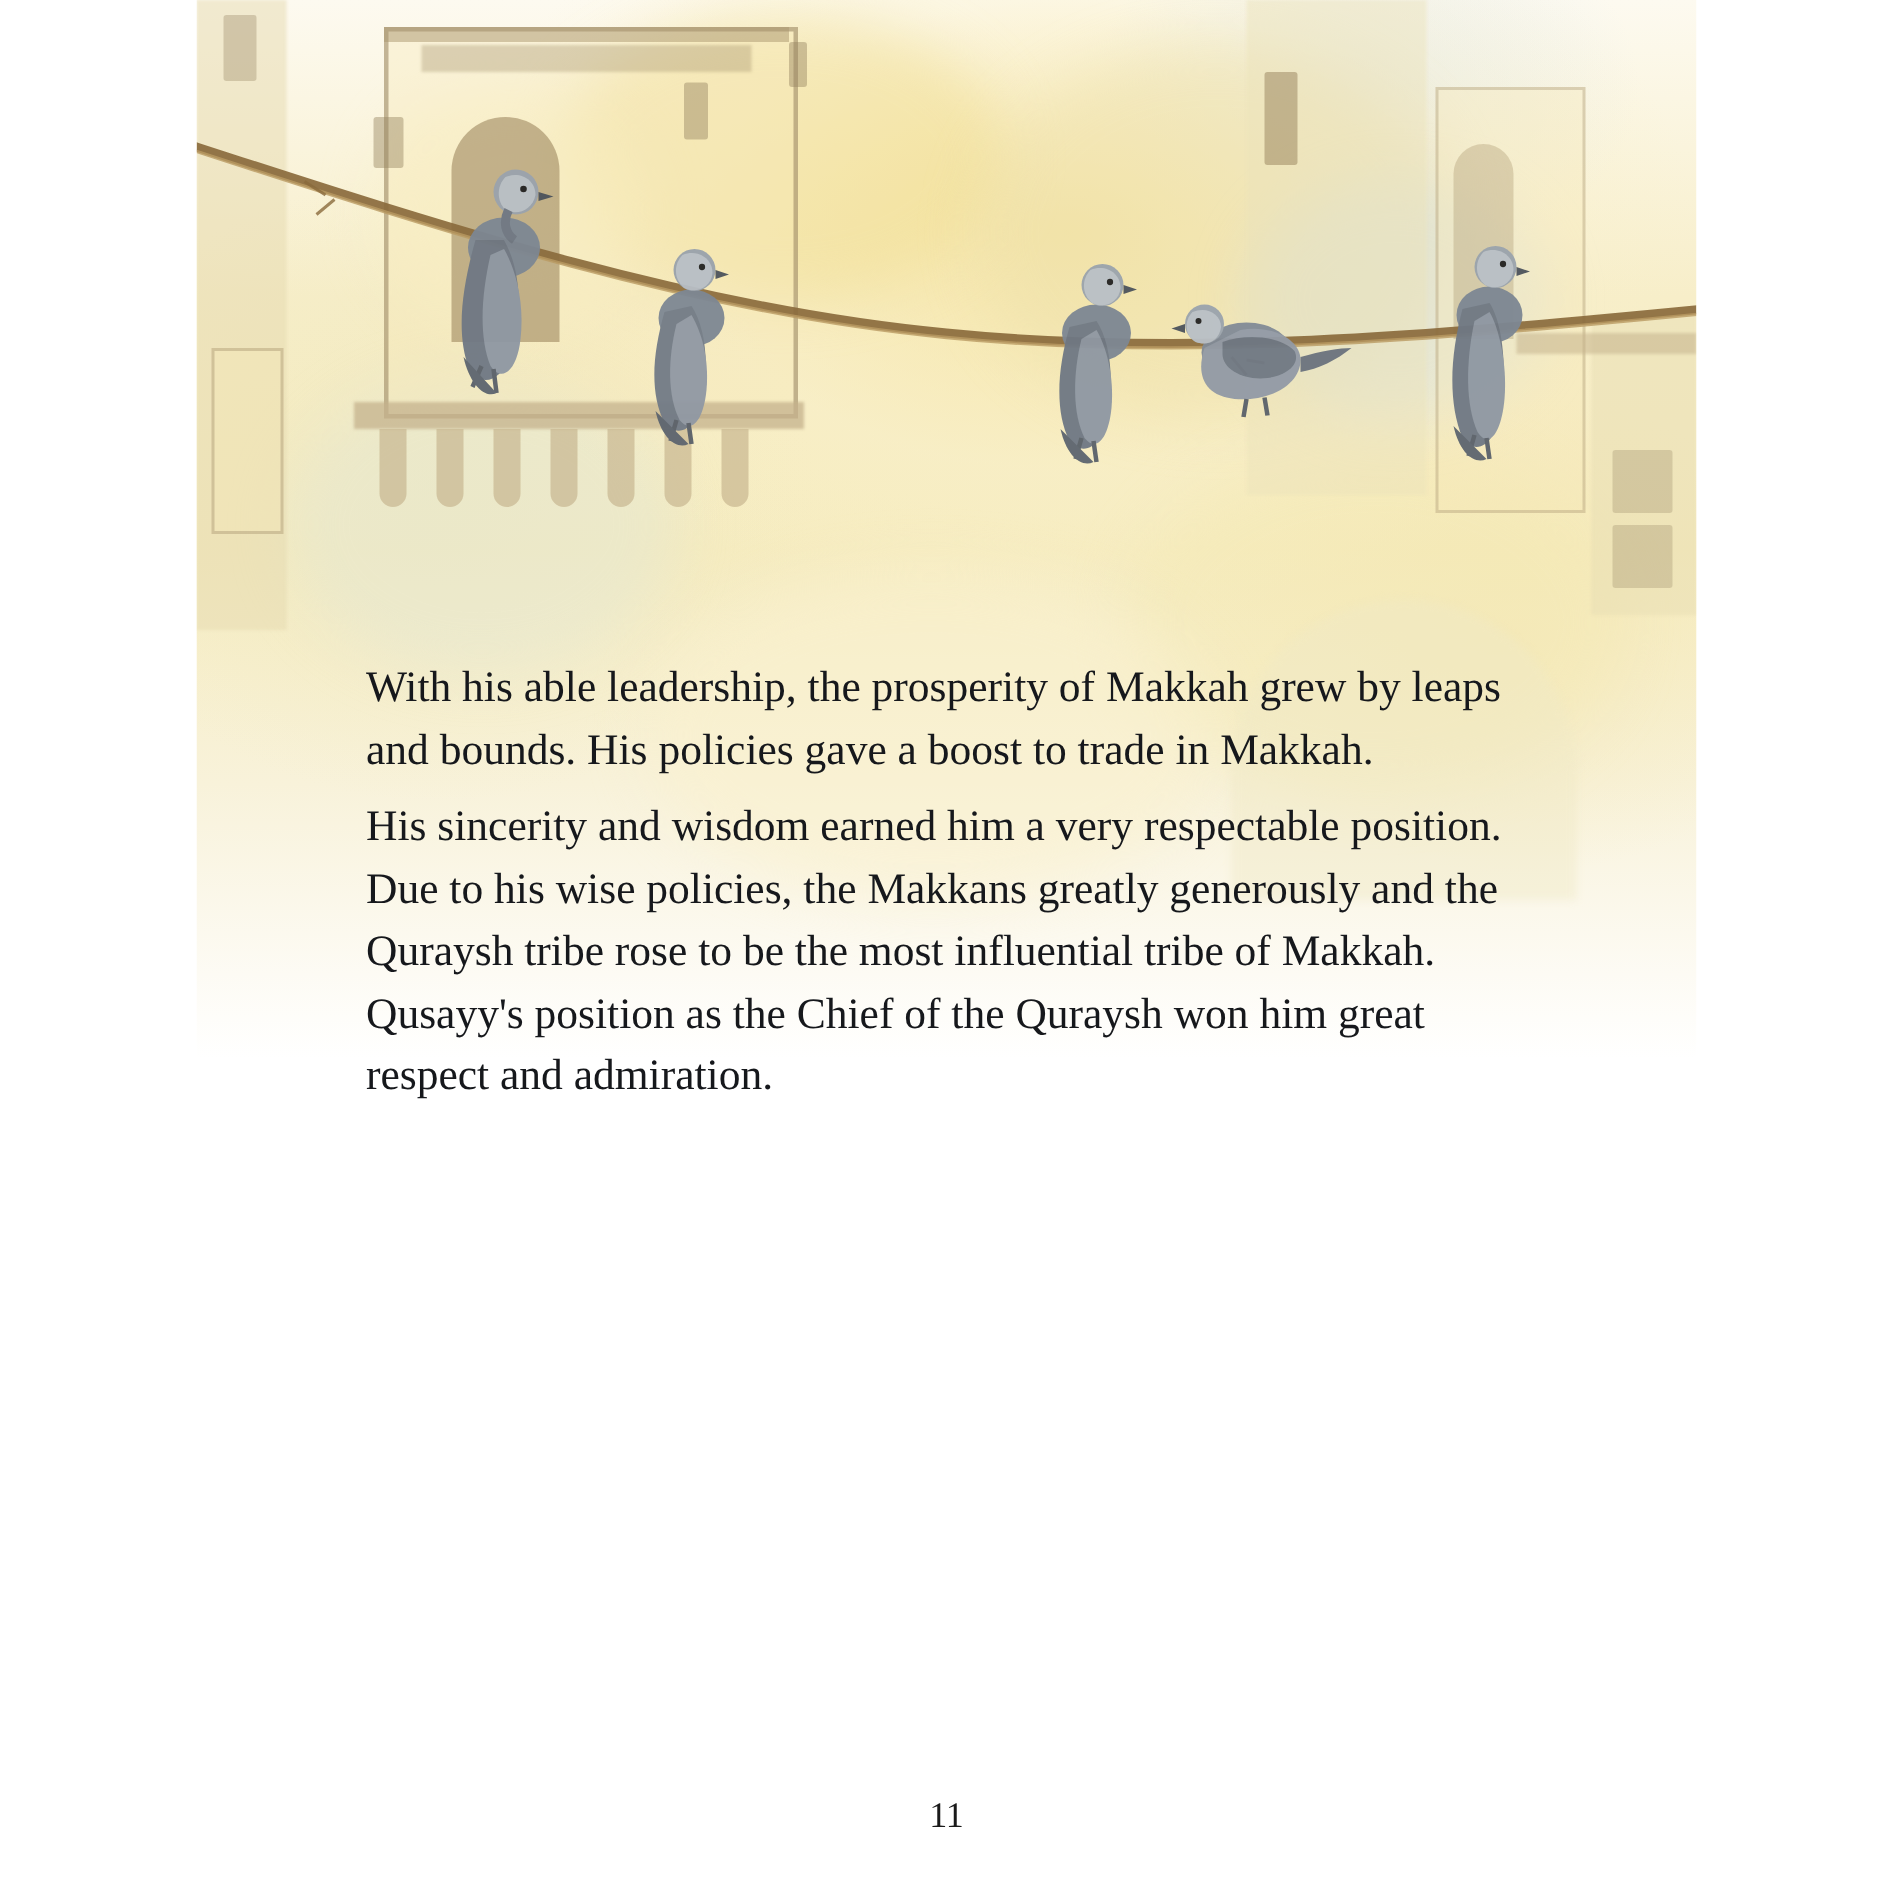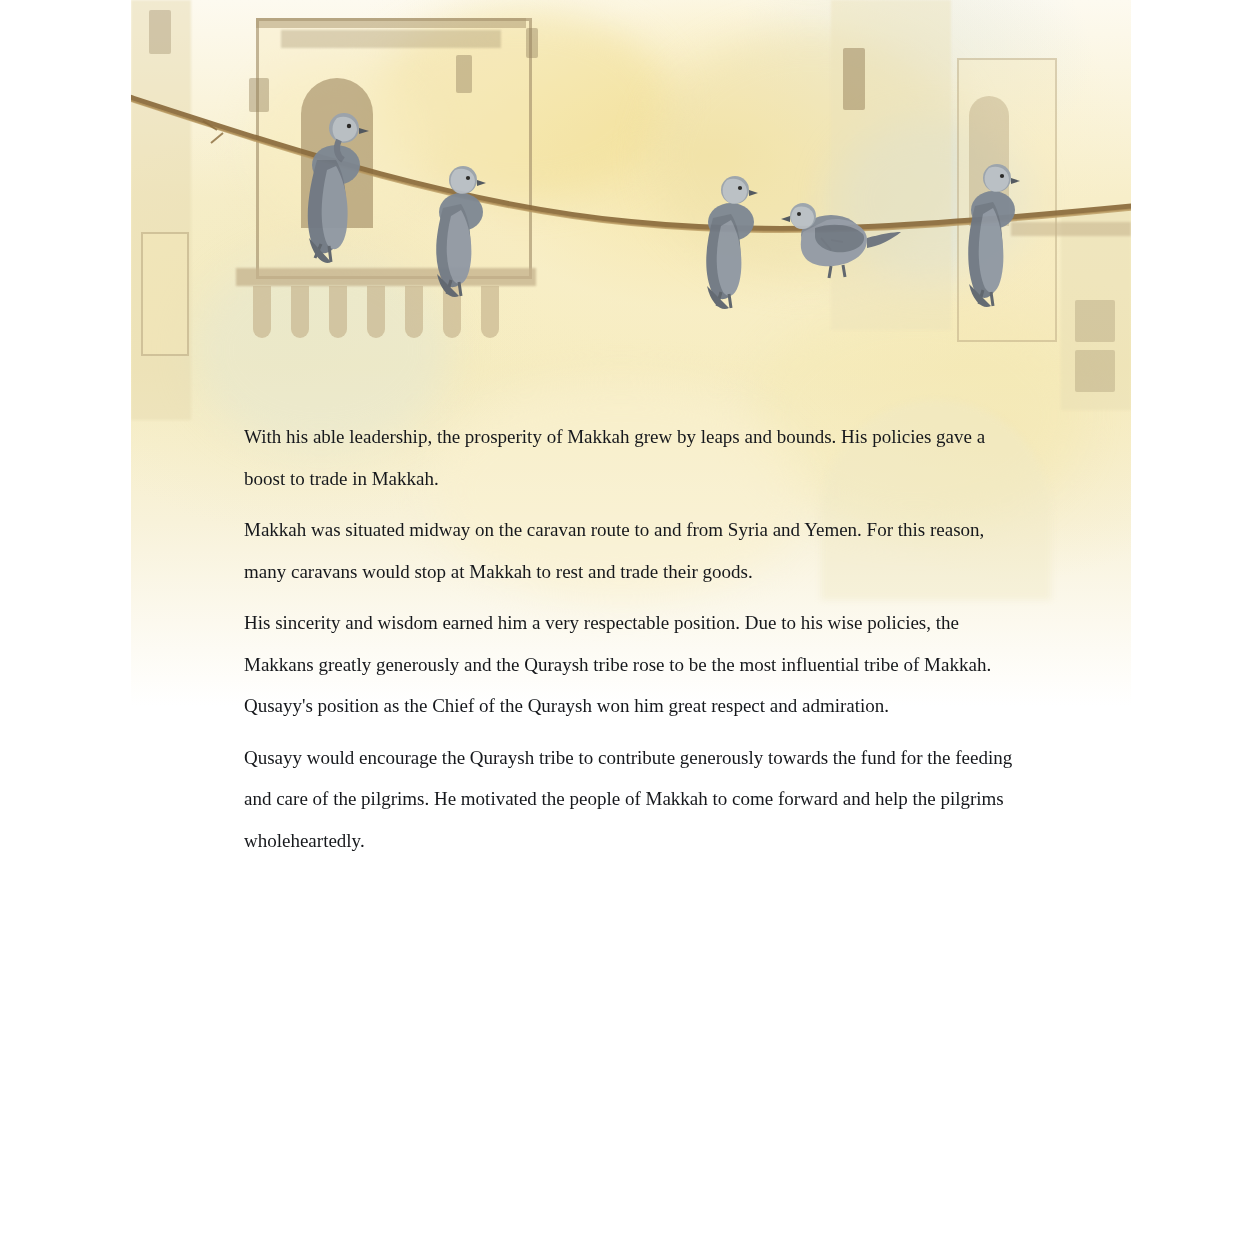--- a/index.html
+++ b/index.html
@@ -109,24 +109,24 @@
     left: 0;
     top: 0;
     width: 1000px;
     height: 706px;
   }
 
   
   #text-body {
     position: absolute;
     left: 113px;
-    top: 416px;
+    top: 438px;
     width: 775px;
     color: #16181c;
-    font-size: 19px;
+    font-size: 29px;
     line-height: 41.5px;
   }
   #text-body p {
     margin: 0 0 10px 0;
   }
   #text-body p:last-child { margin-bottom: 0; }
 
   #page-number {
     position: absolute;
     left: 0;
@@ -260,19 +260,18 @@
           <circle cx="871" cy="176" r="2.1" fill="#222"></circle>
           <path d="M 880 178 l 9 3 l -9 3 z" fill="#4c535c"></path>
           <path d="M 852 290 l -4 14 M 860 292 l 2 14" stroke="#5a616a" stroke-width="3" fill="none"></path>
           <path d="M 838 284 C 842 302, 852 310, 860 306" fill="#5d656f"></path>
         </g>
       </svg>
     </div>
 
     <div id="text-body">
       <p>With his able leadership, the prosperity of Makkah grew by leaps and bounds. His policies gave a boost to trade in Makkah.</p>
-      <p>Makkah was situated midway on the caravan route to and from Syria and Yemen. For this reason, many caravans would stop at Makkah to rest and trade their goods.</p>
       <p>His sincerity and wisdom earned him a very respectable position. Due to his wise policies, the Makkans greatly generously and the Quraysh tribe rose to be the most influential tribe of Makkah. Qusayy's position as the Chief of the Quraysh won him great respect and admiration.</p>
-      <p>Qusayy would encourage the Quraysh tribe to contribute generously towards the fund for the feeding and care of the pilgrims. He motivated the people of Makkah to come forward and help the pilgrims wholeheartedly.</p>
     </div>
 
+    <div id="page-number">11</div>
   </div>
 </div>
 
 </body></html>

